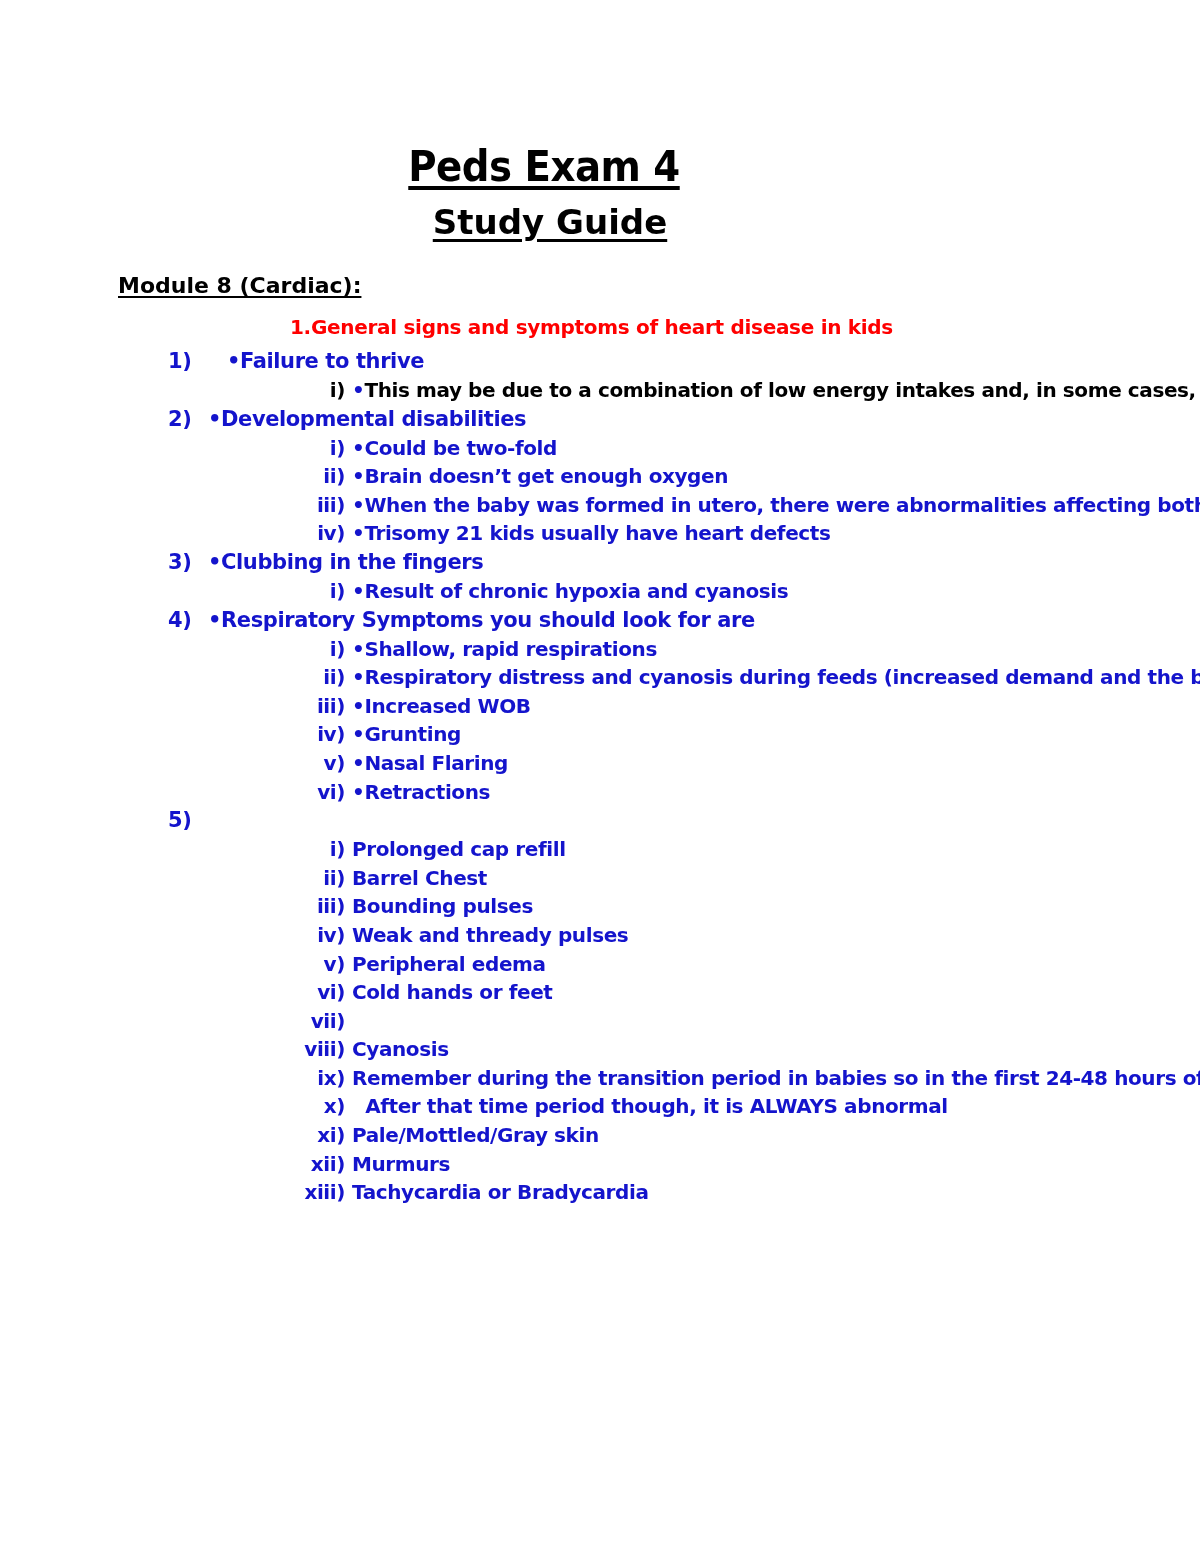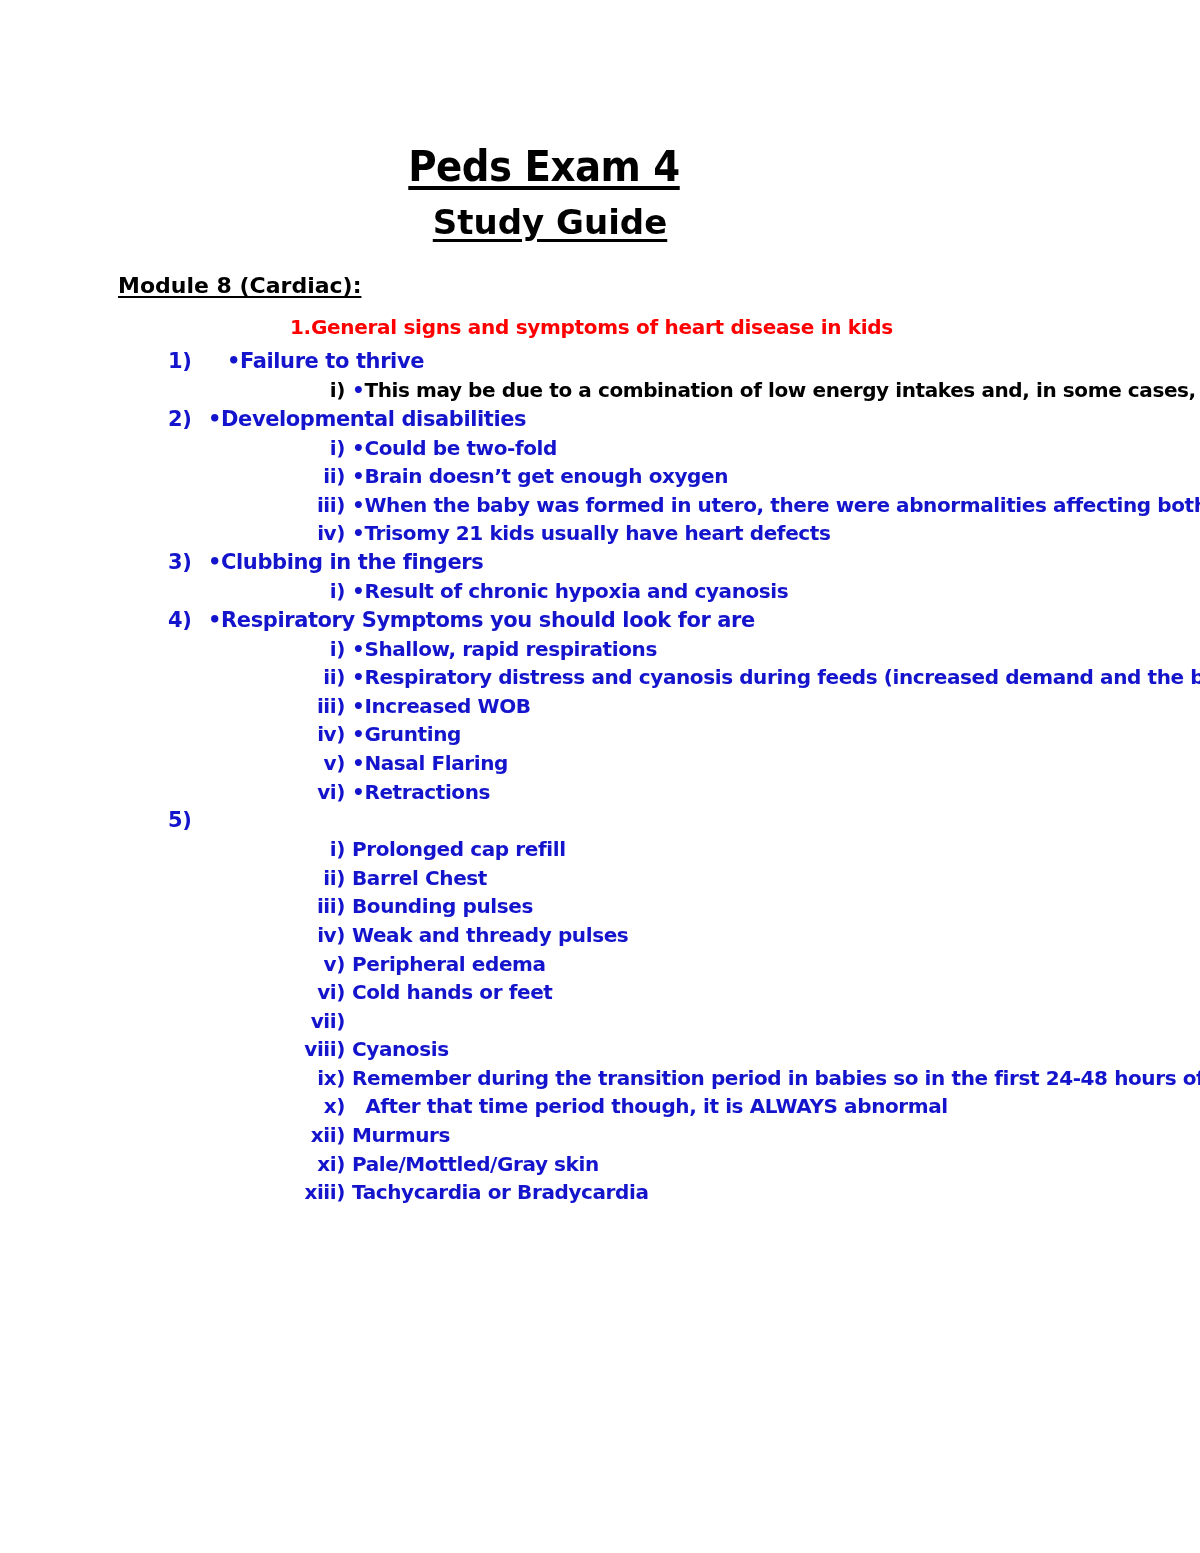--- a/index.html
+++ b/index.html
@@ -177,18 +177,18 @@
       <div class="lvl2"><span class="marker">i)</span><span class="pre-space">Prolonged cap refill</span></div>
       <div class="lvl2"><span class="marker">ii)</span><span class="pre-space">Barrel Chest</span></div>
       <div class="lvl2"><span class="marker">iii)</span><span class="pre-space">Bounding pulses</span></div>
       <div class="lvl2"><span class="marker">iv)</span><span class="pre-space">Weak and thready pulses</span></div>
       <div class="lvl2"><span class="marker">v)</span><span class="pre-space">Peripheral edema</span></div>
       <div class="lvl2"><span class="marker">vi)</span><span class="pre-space">Cold hands or feet</span></div>
       <div class="lvl2"><span class="marker">vii)</span></div>
       <div class="lvl2"><span class="marker">viii)</span><span class="pre-space">Cyanosis</span></div>
       <div class="lvl2"><span class="marker">ix)</span><span class="pre-space">Remember during the transition period in babies so in the first 24-48 hours of life, it is common for their hands or feet to appear blue (acrocyanosis).</span></div>
       <div class="lvl2"><span class="marker">x)</span><span class="pre-space">  After that time period though, it is ALWAYS abnormal</span></div>
+      <div class="lvl2"><span class="marker">xi)</span><span class="pre-space">Pale/Mottled/Gray skin</span></div>
       <div class="lvl2"><span class="marker">xii)</span><span class="pre-space">Murmurs</span></div>
-      <div class="lvl2"><span class="marker">xi)</span><span class="pre-space">Pale/Mottled/Gray skin</span></div>
       <div class="lvl2"><span class="marker">xiii)</span><span class="pre-space">Tachycardia or Bradycardia</span></div>
     </div>
 
 </div>
 
 </body></html>

